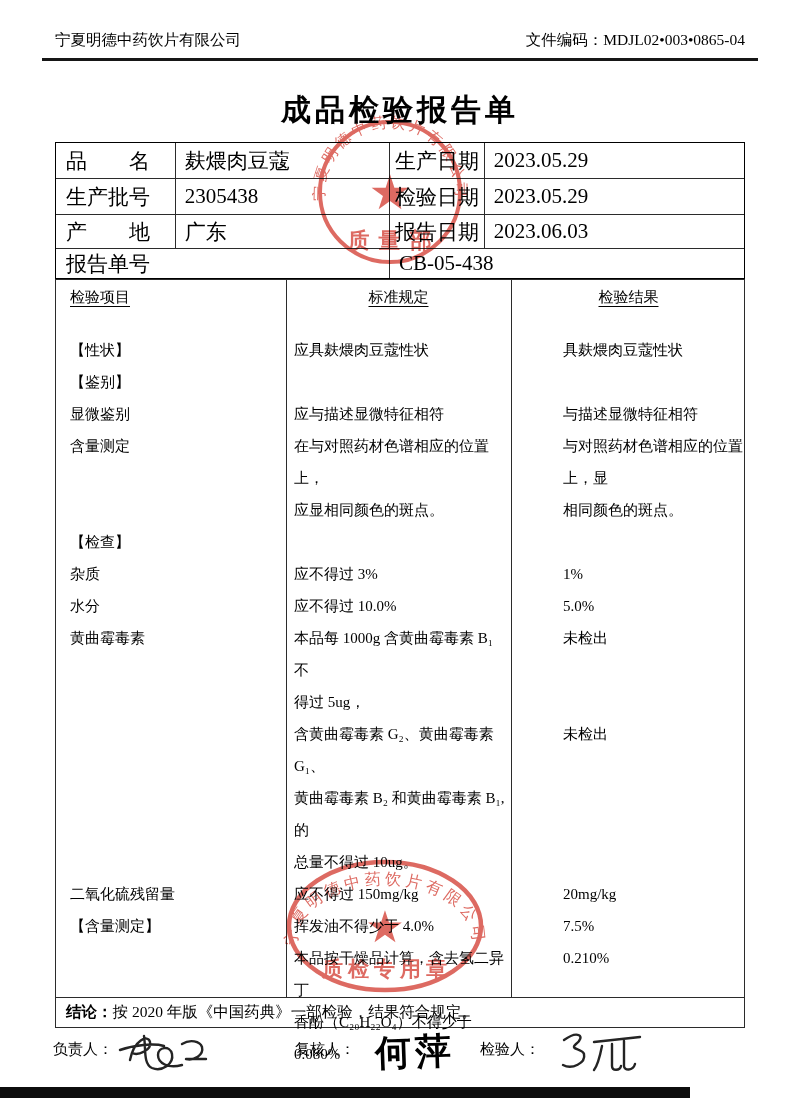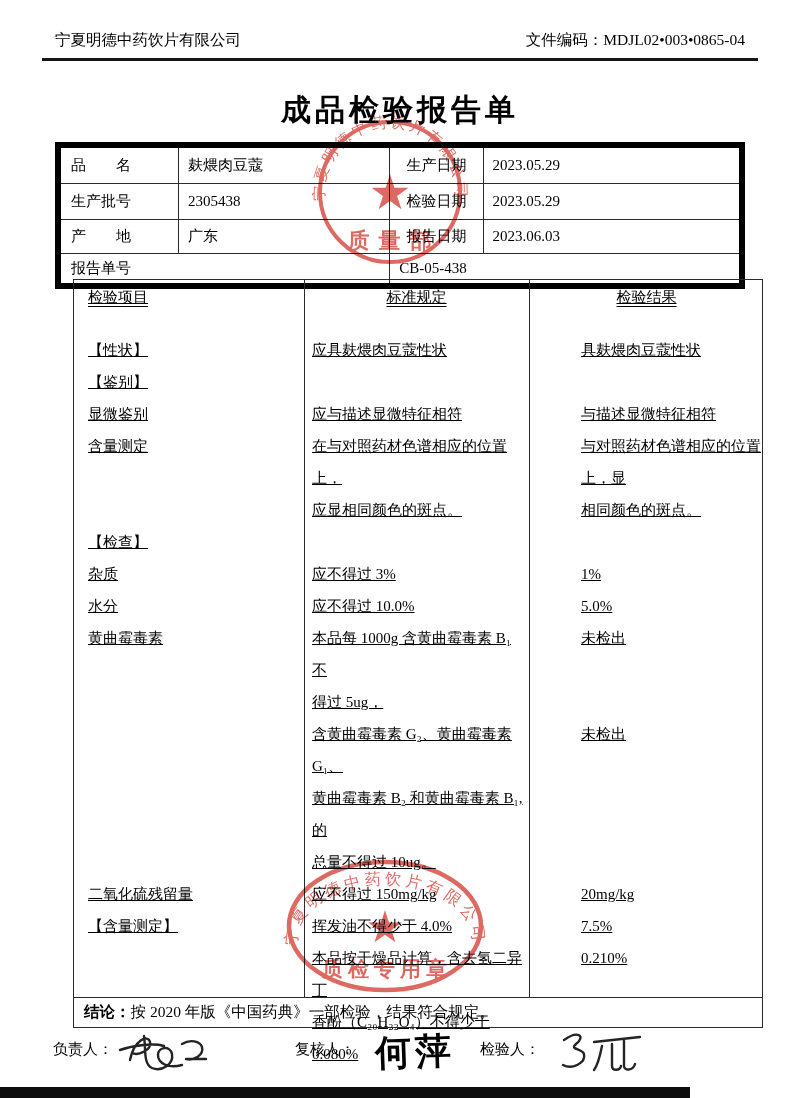--- a/index.html
+++ b/index.html
@@ -9,36 +9,36 @@
     font-family:"Liberation Serif","DejaVu Serif",serif;
     color:#000000;
   }
   
   .doc-header{position:absolute;left:55px;top:30px;width:690px;display:flex;
     justify-content:space-between;font-size:15.5px;}
   .header-rule{position:absolute;left:42px;top:58px;width:716px;height:3px;background:#161616;}
   .doc-title{position:absolute;left:0;top:90px;width:800px;text-align:center;
     font-size:30px;font-weight:bold;letter-spacing:4px;}
   
-  .info-table{position:absolute;left:55px;top:142px;width:690px;border:6px solid #000000;
-    font-size:15px;box-sizing:border-box;}
+  .info-table{position:absolute;left:55px;top:142px;width:690px;border:1px solid #000000;
+    font-size:21px;box-sizing:border-box;}
   .it-row{display:flex;border-bottom:1px solid #2b2b2b;}
   .it-row:last-child{border-bottom:none;}
   .it-cell{box-sizing:border-box;border-right:1px solid #2b2b2b;display:flex;align-items:center;}
   .it-cell:last-child{border-right:none;}
   .h36{height:35px;} .h33{height:33px;} .h29{height:29px;}
   .w-label1{width:120px;padding-left:10px;}
   .w-value1{width:215px;padding-left:9px;}
   .w-label2{width:95px;justify-content:center;}
   .w-value2{width:260px;padding-left:9px;}
   .w-span12{width:335px;padding-left:10px;}
   .w-span34{width:355px;padding-left:9px;}
   
-  .result-table{position:absolute;left:73px;top:279px;width:690px;height:749px;
-    border:1px solid #2b2b2b;box-sizing:border-box;font-size:15px;text-decoration:underline;}
+  .result-table{position:absolute;left:55px;top:279px;width:690px;height:749px;
+    border:1px solid #2b2b2b;box-sizing:border-box;font-size:15px;}
   .rt-vline{position:absolute;top:0;width:1px;background:#2b2b2b;bottom:29px;}
   .vl-1{left:230px;} .vl-2{left:455px;}
   .rt-header{display:grid;grid-template-columns:230px 225px 235px;height:36px;line-height:34px;}
   .rt-h{text-decoration:underline;text-underline-offset:4px;}
   .rt-h.left{padding-left:14px;}
   .rt-h.center{text-align:center;}
   .rt-body{display:grid;grid-template-columns:230px 225px 235px;padding-top:18px;}
   .rt-cell{line-height:32px;white-space:pre-line;box-sizing:border-box;}
   .c-item{padding-left:14px;}
   .c-std{padding-left:8px;padding-right:3px;}

